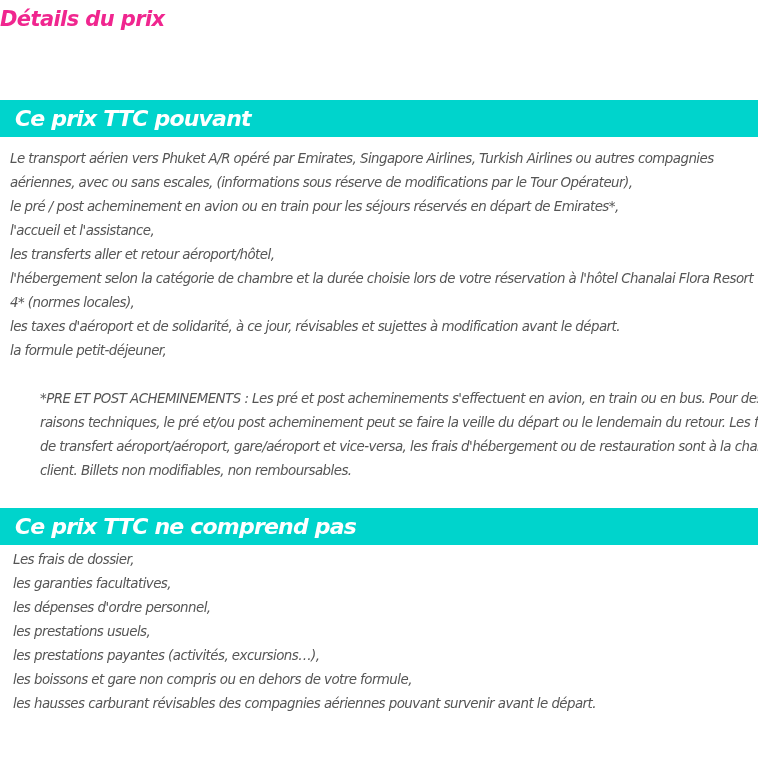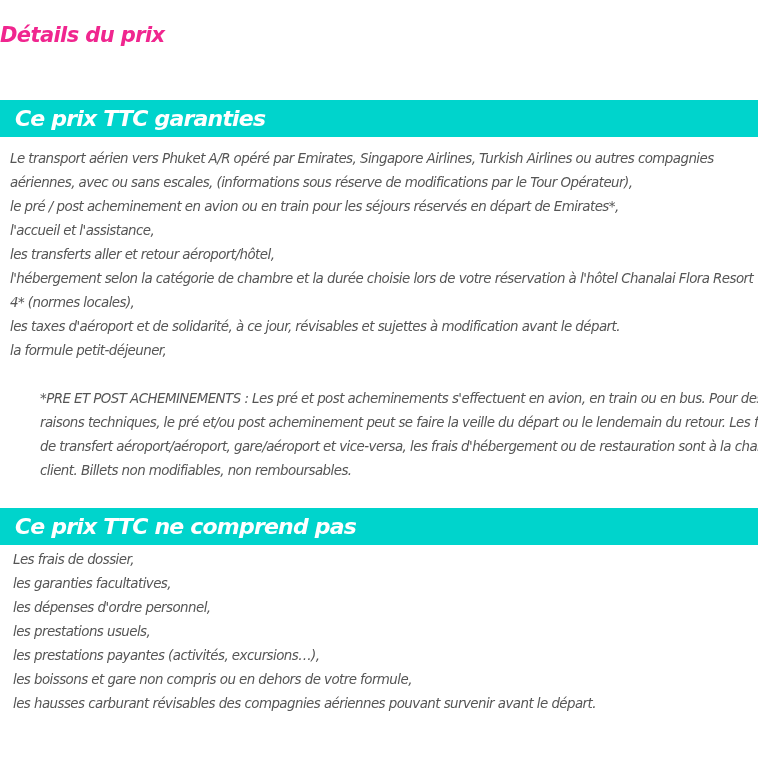--- a/index.html
+++ b/index.html
@@ -10,21 +10,21 @@
     body {
       width: 758px;
       height: 779px;
       overflow: hidden;
       font-family: "DejaVu Sans", sans-serif;
       color: #555555;
     }
     .page-title {
       position: absolute;
       left: 0;
-      top: 18px;
+      top: 2px;
       margin: 0;
       font-family: "DejaVu Sans", sans-serif;
       font-style: italic;
       font-weight: bold;
       font-size: 21px;
       letter-spacing: -0.6px;
       color: #F0268F;
       line-height: 34px;
     }
     .banner {
@@ -65,21 +65,21 @@
     .block-included { top: 147px; margin-left: 10px; }
     .block-note { top: 387px; padding-left: 40px; }
     .block-excluded { top: 548px; padding-left: 13px; }
   </style>
 </head>
 <body>
 
 <h1 class="page-title">Détails du prix</h1>
 
 <div class="banner banner-1">
-  <h2>Ce prix TTC garanties</h2>
+  <h2>Ce prix TTC pouvant</h2>
 </div>
 
 <div class="block block-included">
   <p>Le transport aérien vers Phuket A/R opéré par Emirates, Singapore Airlines, Turkish Airlines ou autres compagnies aériennes, avec ou sans escales, (informations sous réserve de modifications par le Tour Opérateur),</p>
   <p>le pré / post acheminement en avion ou en train pour les séjours réservés en départ de Emirates*,</p>
   <p>l'accueil et l'assistance,</p>
   <p>les transferts aller et retour aéroport/hôtel,</p>
   <p>l'hébergement selon la catégorie de chambre et la durée choisie lors de votre réservation à l'hôtel Chanalai Flora Resort 4* (normes locales),</p>
   <p>les taxes d'aéroport et de solidarité, à ce jour, révisables et sujettes à modification avant le départ.</p>
   <p>la formule petit-déjeuner,</p>

